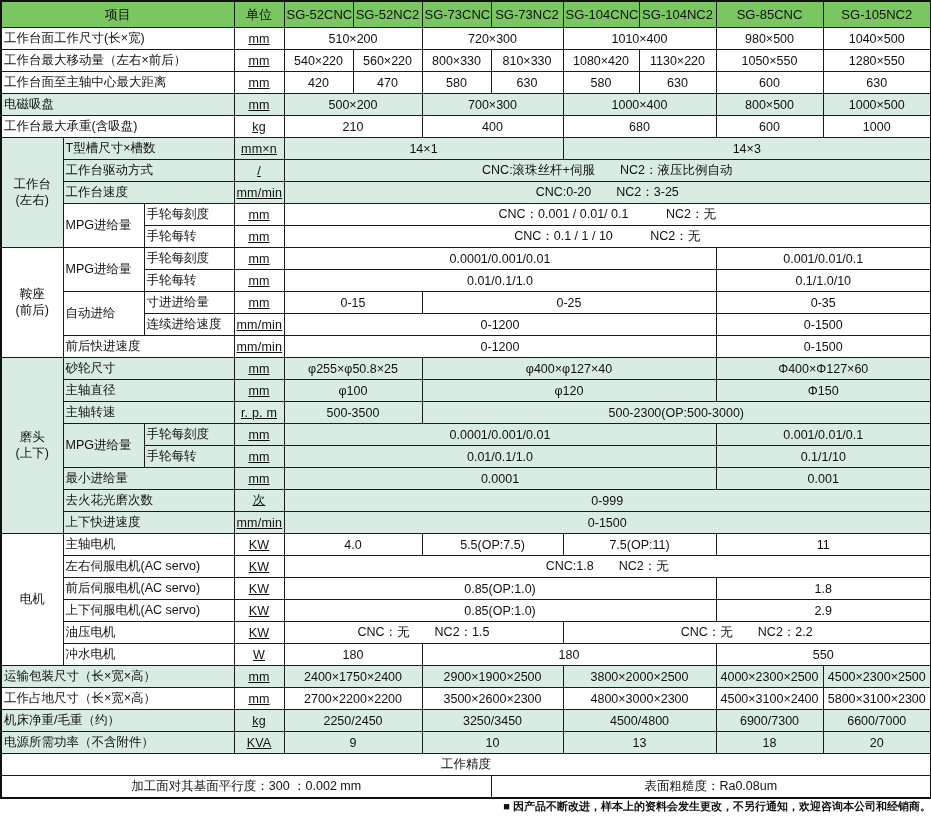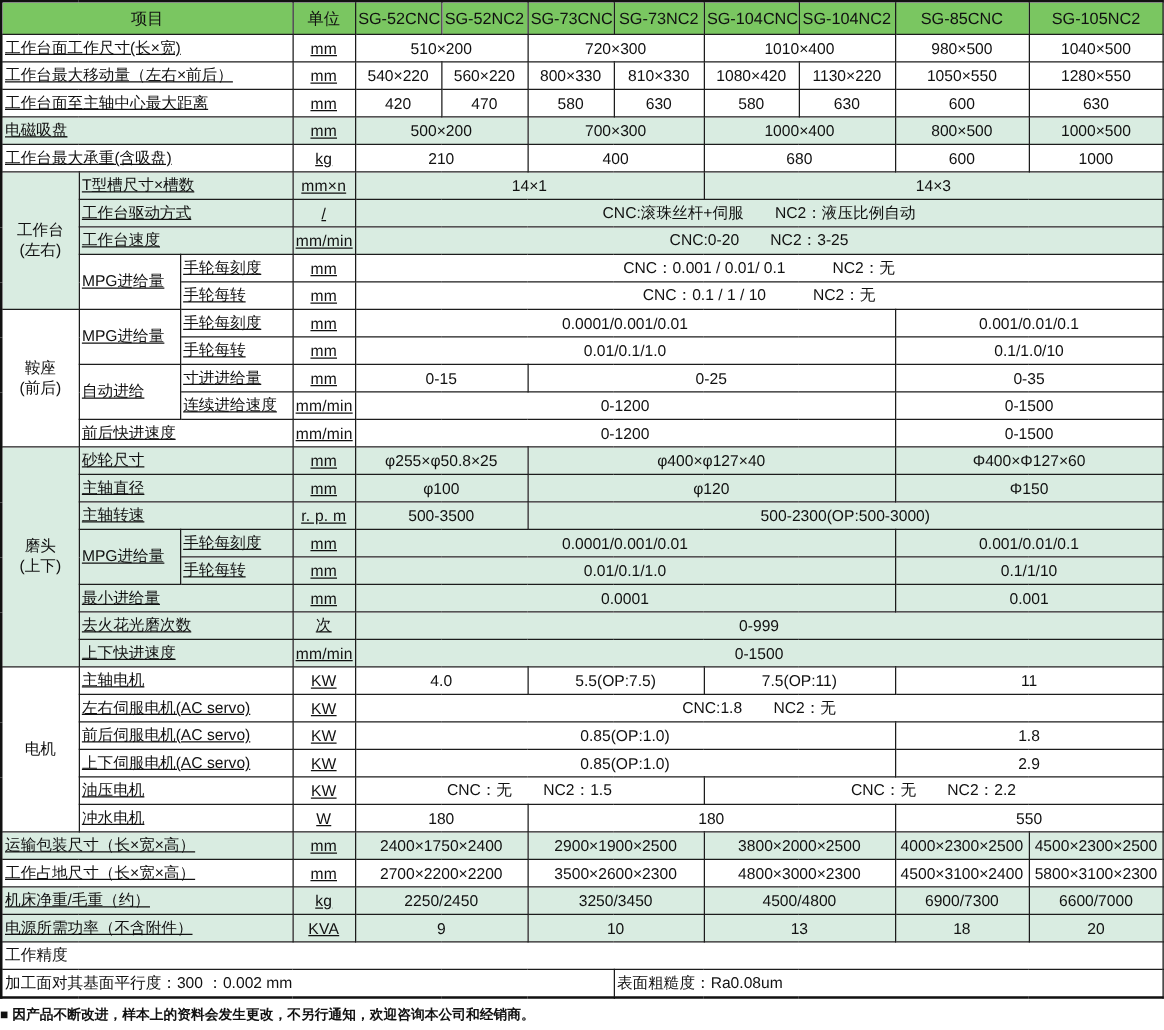--- a/index.html
+++ b/index.html
@@ -20,31 +20,30 @@
     vertical-align:middle;
     padding:0 2px;
     overflow:hidden;
     white-space:nowrap;
     background:#fff;
   }
   tr.r-green td{height:25px;font-size:13px;}
   td.bg-green{background:var(--green);}
   td.bg-mint{background:var(--mint);}
   td.bg-white{background:#fff;}
-  td.k-label{text-align:left;text-decoration:underline;}
+  td.k-label{text-align:left;}
   td.k-section{text-align:center;line-height:1.25;}
   td.k-unit{letter-spacing:0.2px;text-decoration:underline;}
   td.k-head{font-weight:normal;}
-  td.k-center{text-align:left;}
+  td.k-center{text-align:center;}
   .footer-note{
     width:931px;
-    text-align:left;
+    text-align:right;
     font-size:11px;
     font-weight:600;
-    margin-top:5px;
     color:#111;
   }
 </style>
 </head>
 <body>
 
 <div class="page">
   <table class="spec">
     <colgroup>
       <col style="width:62px">

